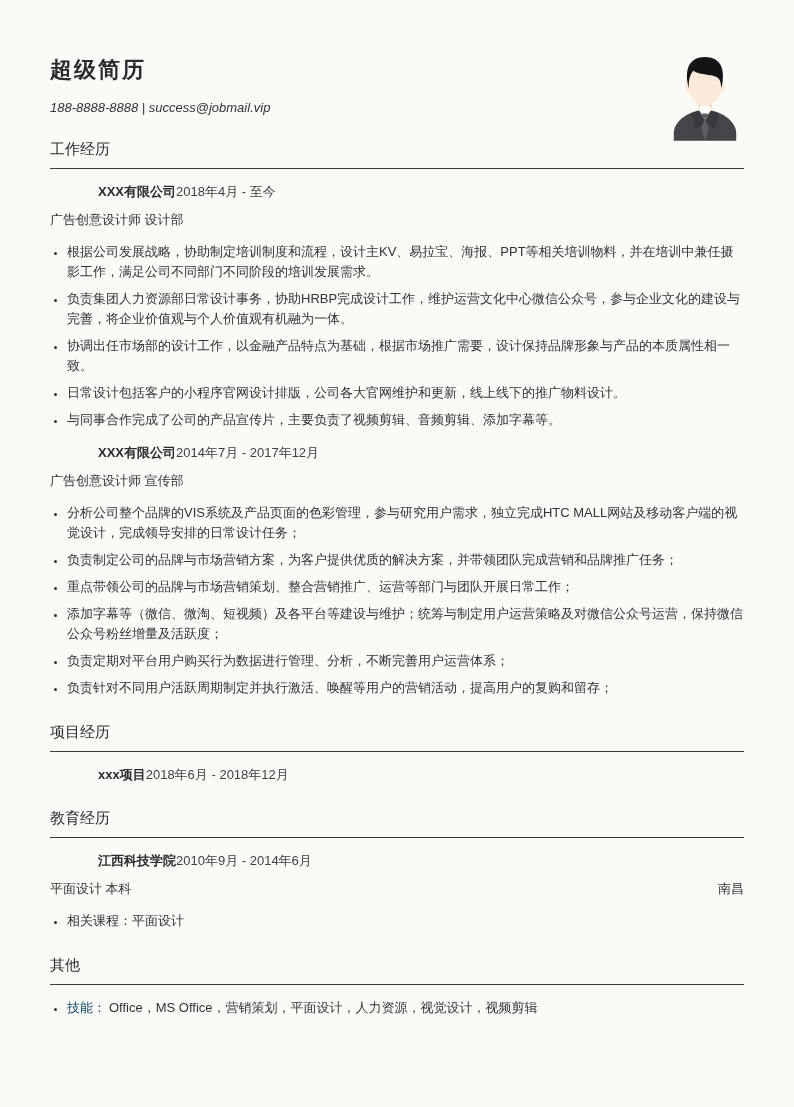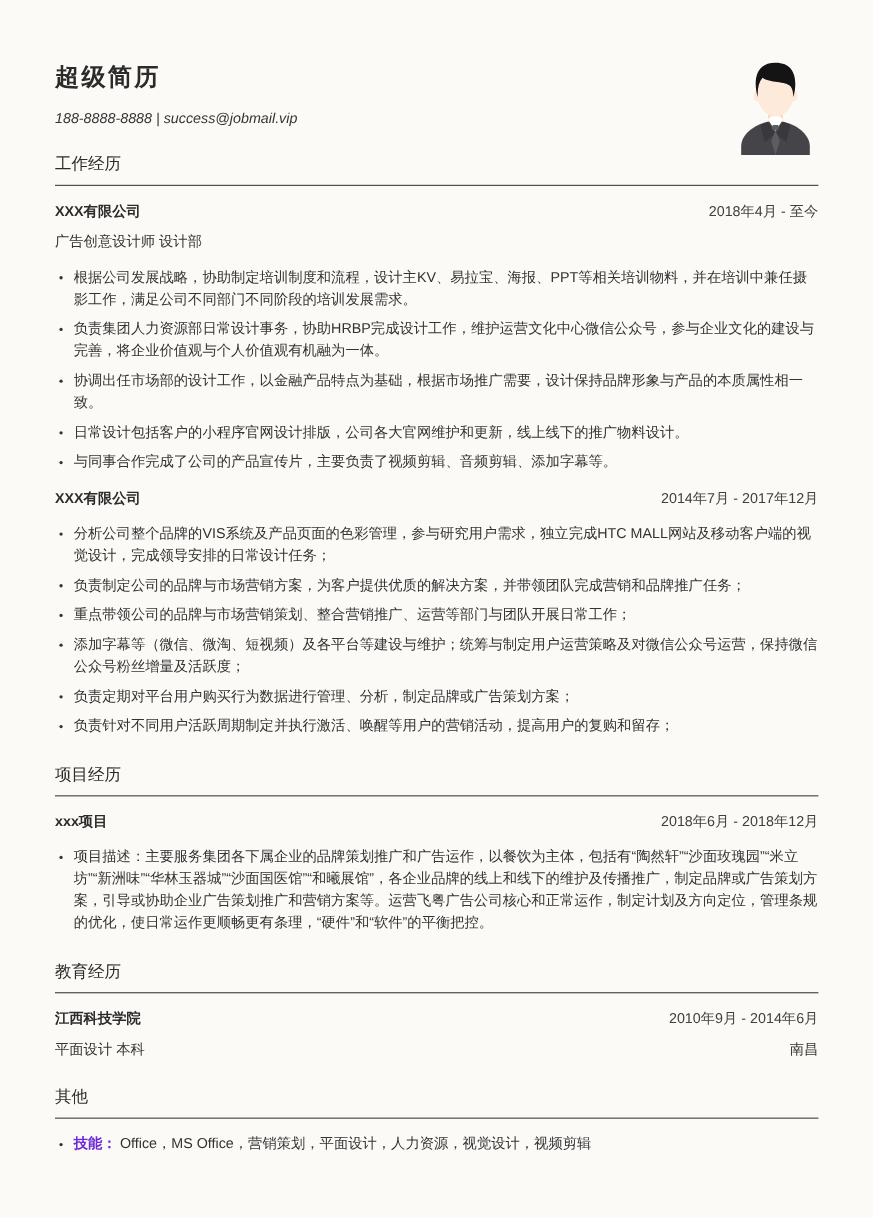--- a/index.html
+++ b/index.html
@@ -23,35 +23,35 @@
   .avatar-box { position: absolute; top: 50px; right: 50px; width: 78px; height: 92px; }
   .avatar-box svg { width: 100%; height: 100%; display: block; }
   
   .section { margin-top: 25px; }
   .section:first-of-type { margin-top: 40px; }
   .section-title {
     font-size: 15px; font-weight: 400; color: #2b2b2b;
     padding-bottom: 9px; border-bottom: 1.5px solid #3c3c3c;
   }
   .entry-head {
-    display: flex; justify-content: space-between; align-items: baseline;
-    margin-top: 14px; font-size: 13px;
+    display: flex; align-items: baseline;
+    margin-top: 14px; font-size: 13px; margin-left: 48px;
   }
   .entry-company { font-weight: 700; color: #2b2b2b; }
   .entry-date { font-size: 13px; color: #404040; }
   .entry-sub {
     display: flex; justify-content: space-between; align-items: baseline;
     margin-top: 10px; font-size: 13px;
   }
   ul.bullets { margin: 13px 0 6px 0; padding-left: 17px; }
   ul.bullets li {
     font-size: 13px; line-height: 20px; margin-bottom: 7px; color: #333;
   }
   ul.bullets li::marker { font-size: 11px; }
-  .bold-label { font-weight: 700; color: #6d28d9; margin-right: 3px; }
+  .bold-label { font-weight: 400; color: #0c4a6e; margin-right: 3px; }
 </style>
 </head>
 <body>
 
 <div class="page">
 
   <div class="header">
     <div class="resume-title">超级简历</div>
     <div class="contact-line">188-8888-8888 | success@jobmail.vip</div>
   </div>
@@ -100,55 +100,58 @@
         <li>日常设计包括客户的小程序官网设计排版，公司各大官网维护和更新，线上线下的推广物料设计。</li>
         <li>与同事合作完成了公司的产品宣传片，主要负责了视频剪辑、音频剪辑、添加字幕等。</li>
       </ul>
     </div>
 
     <div class="entry">
       <div class="entry-head">
         <span class="entry-company">XXX有限公司</span>
         <span class="entry-date">2014年7月 - 2017年12月</span>
       </div>
+      <div class="entry-sub">
+        <span>广告创意设计师 宣传部</span>
+      </div>
       <ul class="bullets">
         <li>分析公司整个品牌的VIS系统及产品页面的色彩管理，参与研究用户需求，独立完成HTC MALL网站及移动客户端的视觉设计，完成领导安排的日常设计任务；</li>
         <li>负责制定公司的品牌与市场营销方案，为客户提供优质的解决方案，并带领团队完成营销和品牌推广任务；</li>
         <li>重点带领公司的品牌与市场营销策划、整合营销推广、运营等部门与团队开展日常工作；</li>
         <li>添加字幕等（微信、微淘、短视频）及各平台等建设与维护；统筹与制定用户运营策略及对微信公众号运营，保持微信公众号粉丝增量及活跃度；</li>
-        <li>负责定期对平台用户购买行为数据进行管理、分析，制定品牌或广告策划方案；</li>
+        <li>负责定期对平台用户购买行为数据进行管理、分析，不断完善用户运营体系；</li>
         <li>负责针对不同用户活跃周期制定并执行激活、唤醒等用户的营销活动，提高用户的复购和留存；</li>
       </ul>
     </div>
   </div>
 
   <div class="section">
     <div class="section-title">项目经历</div>
     <div class="entry">
       <div class="entry-head">
         <span class="entry-company">xxx项目</span>
         <span class="entry-date">2018年6月 - 2018年12月</span>
       </div>
-      <ul class="bullets">
-        <li>项目描述：主要服务集团各下属企业的品牌策划推广和广告运作，以餐饮为主体，包括有“陶然轩”“沙面玫瑰园”“米立坊”“新洲味”“华林玉器城”“沙面国医馆”“和曦展馆”，各企业品牌的线上和线下的维护及传播推广，制定品牌或广告策划方案，引导或协助企业广告策划推广和营销方案等。运营飞粤广告公司核心和正常运作，制定计划及方向定位，管理条规的优化，使日常运作更顺畅更有条理，“硬件”和“软件”的平衡把控。</li>
-      </ul>
     </div>
   </div>
 
   <div class="section">
     <div class="section-title">教育经历</div>
     <div class="entry">
       <div class="entry-head">
         <span class="entry-company">江西科技学院</span>
         <span class="entry-date">2010年9月 - 2014年6月</span>
       </div>
       <div class="entry-sub">
         <span>平面设计 本科</span>
         <span>南昌</span>
       </div>
+      <ul class="bullets">
+        <li>相关课程：平面设计</li>
+      </ul>
     </div>
   </div>
 
   <div class="section">
     <div class="section-title">其他</div>
     <ul class="bullets">
       <li><span class="bold-label">技能：</span><span>Office，MS Office，营销策划，平面设计，人力资源，视觉设计，视频剪辑</span></li>
 
     </ul>
   </div>

